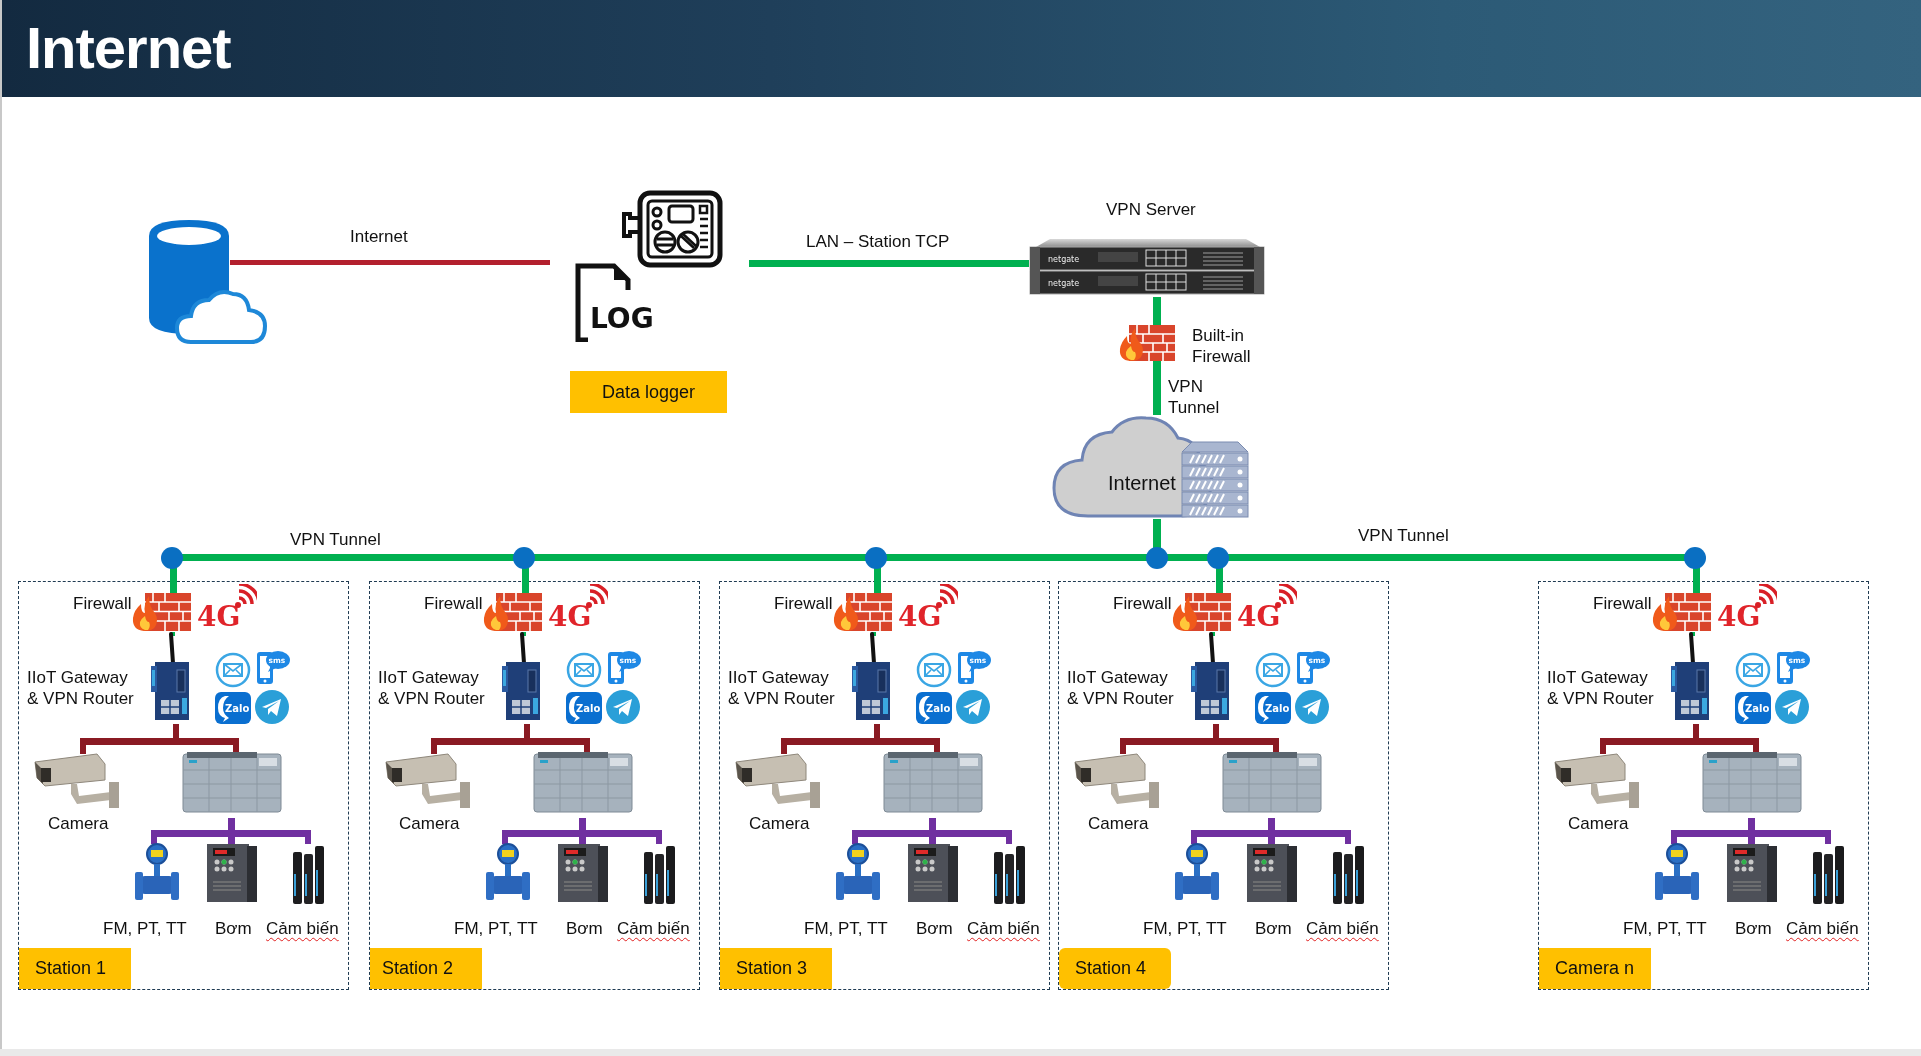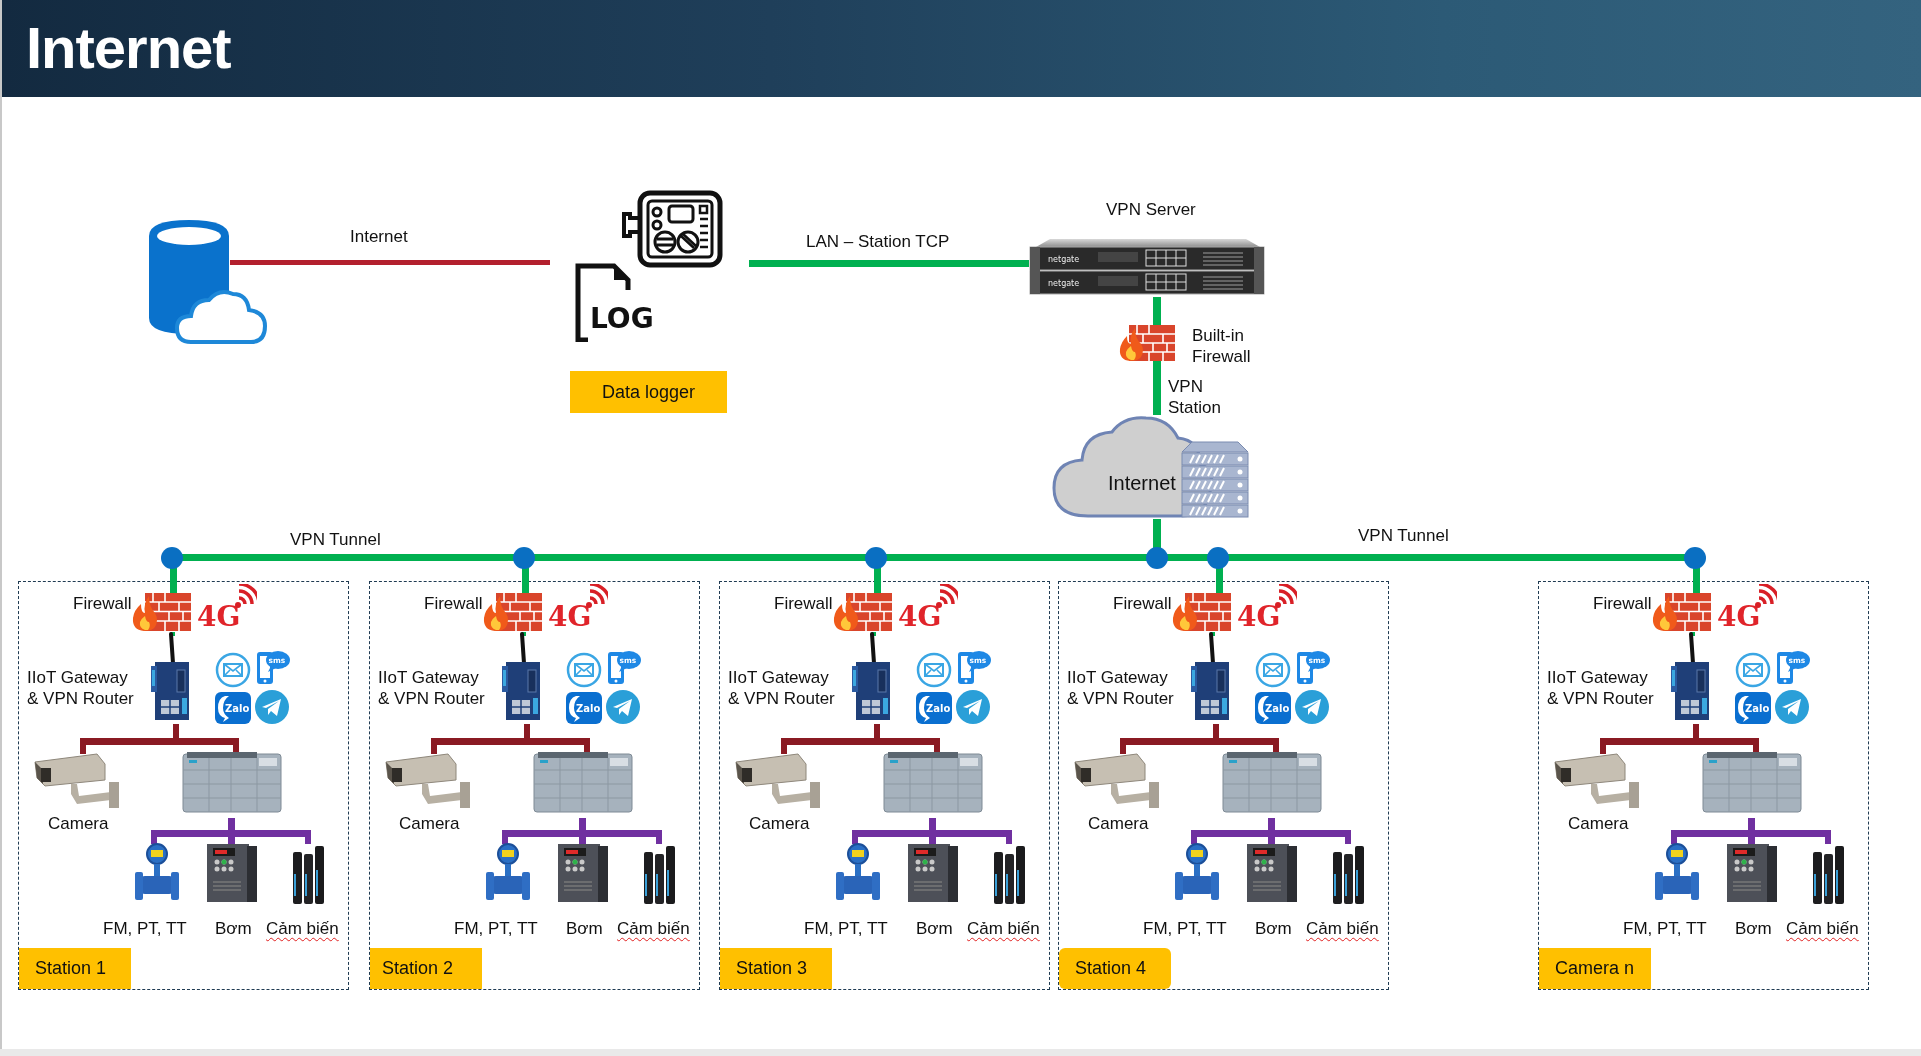--- a/index.html
+++ b/index.html
@@ -112,21 +112,21 @@
       <path d="M11 37 Q0 36 1 25 Q2 18 8 12 Q8 20 12 20 Q10 12 16 4 Q16 14 22 20 Q26 26 22 33 Q19 37 11 37 Z" fill="#f05a1a"></path>
       <path d="M12 36 Q6 34 7 28 Q9 24 12 22 Q13 28 16 28 Q18 32 15 36 Z" fill="#ffc83a"></path>
     </svg>
   </div>
   <div class="abs txt" style="left:1190px; top:325px; line-height:21px;">
     <div>Built-in</div>
     <div>Firewall</div>
   </div>
   <div class="abs txt" style="left:1166px; top:376px; line-height:21px;">
     <div>VPN</div>
-    <div>Station</div>
+    <div>Tunnel</div>
   </div>
 
   <div class="abs" style="left:1048px; top:412px; width:200px; height:108px;">
     <svg width="200" height="108" viewBox="0 0 200 108">
       <path d="M38 104 Q4 104 4 76 Q4 50 32 48 Q34 22 62 20 Q74 4 96 6 Q118 6 128 26 Q150 28 150 52 Q166 58 160 80 Q156 104 130 104 Z" fill="#cfcfcf" stroke="#6f84b4" stroke-width="3"></path>
       <g>
         <path d="M132 40 L142 30 H188 L198 40 Z" fill="#a9b6d0" stroke="#7a8bb0" stroke-width="1"></path>
         <g fill="#a9b6d0" stroke="#7a8bb0" stroke-width="1">
           <rect x="132" y="41" width="66" height="12"></rect>
             <rect x="132" y="54" width="66" height="12"></rect>

